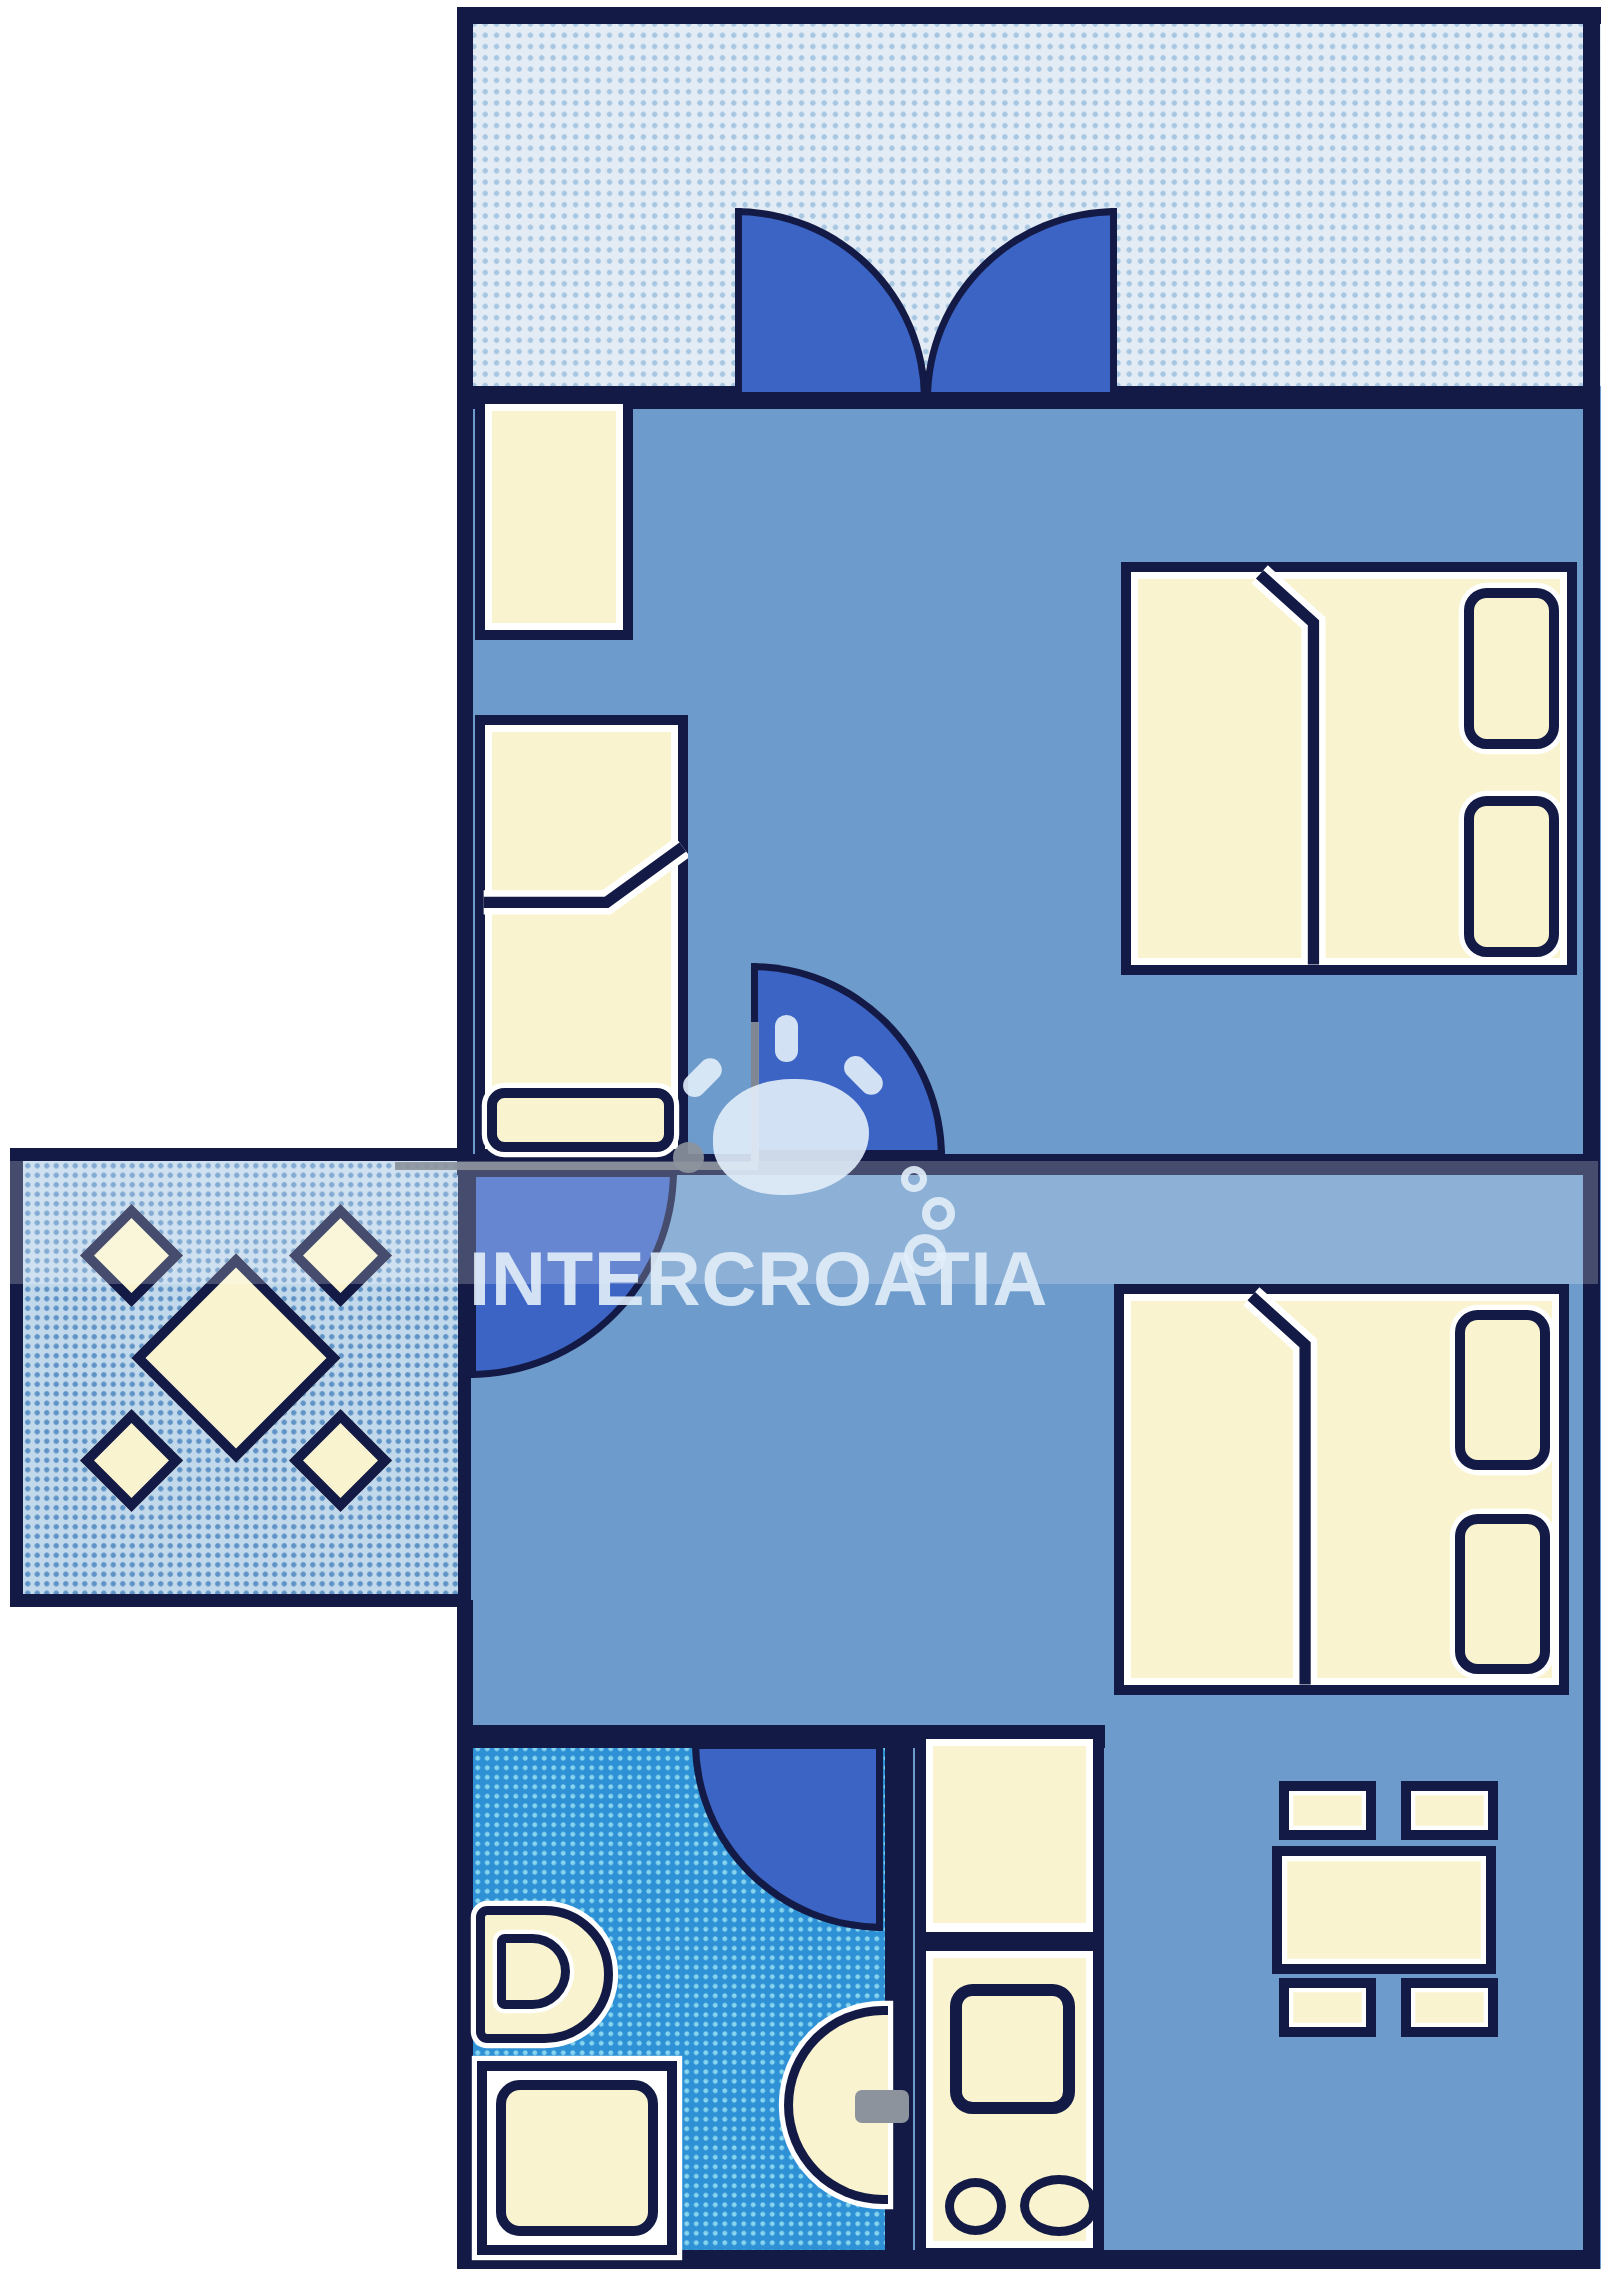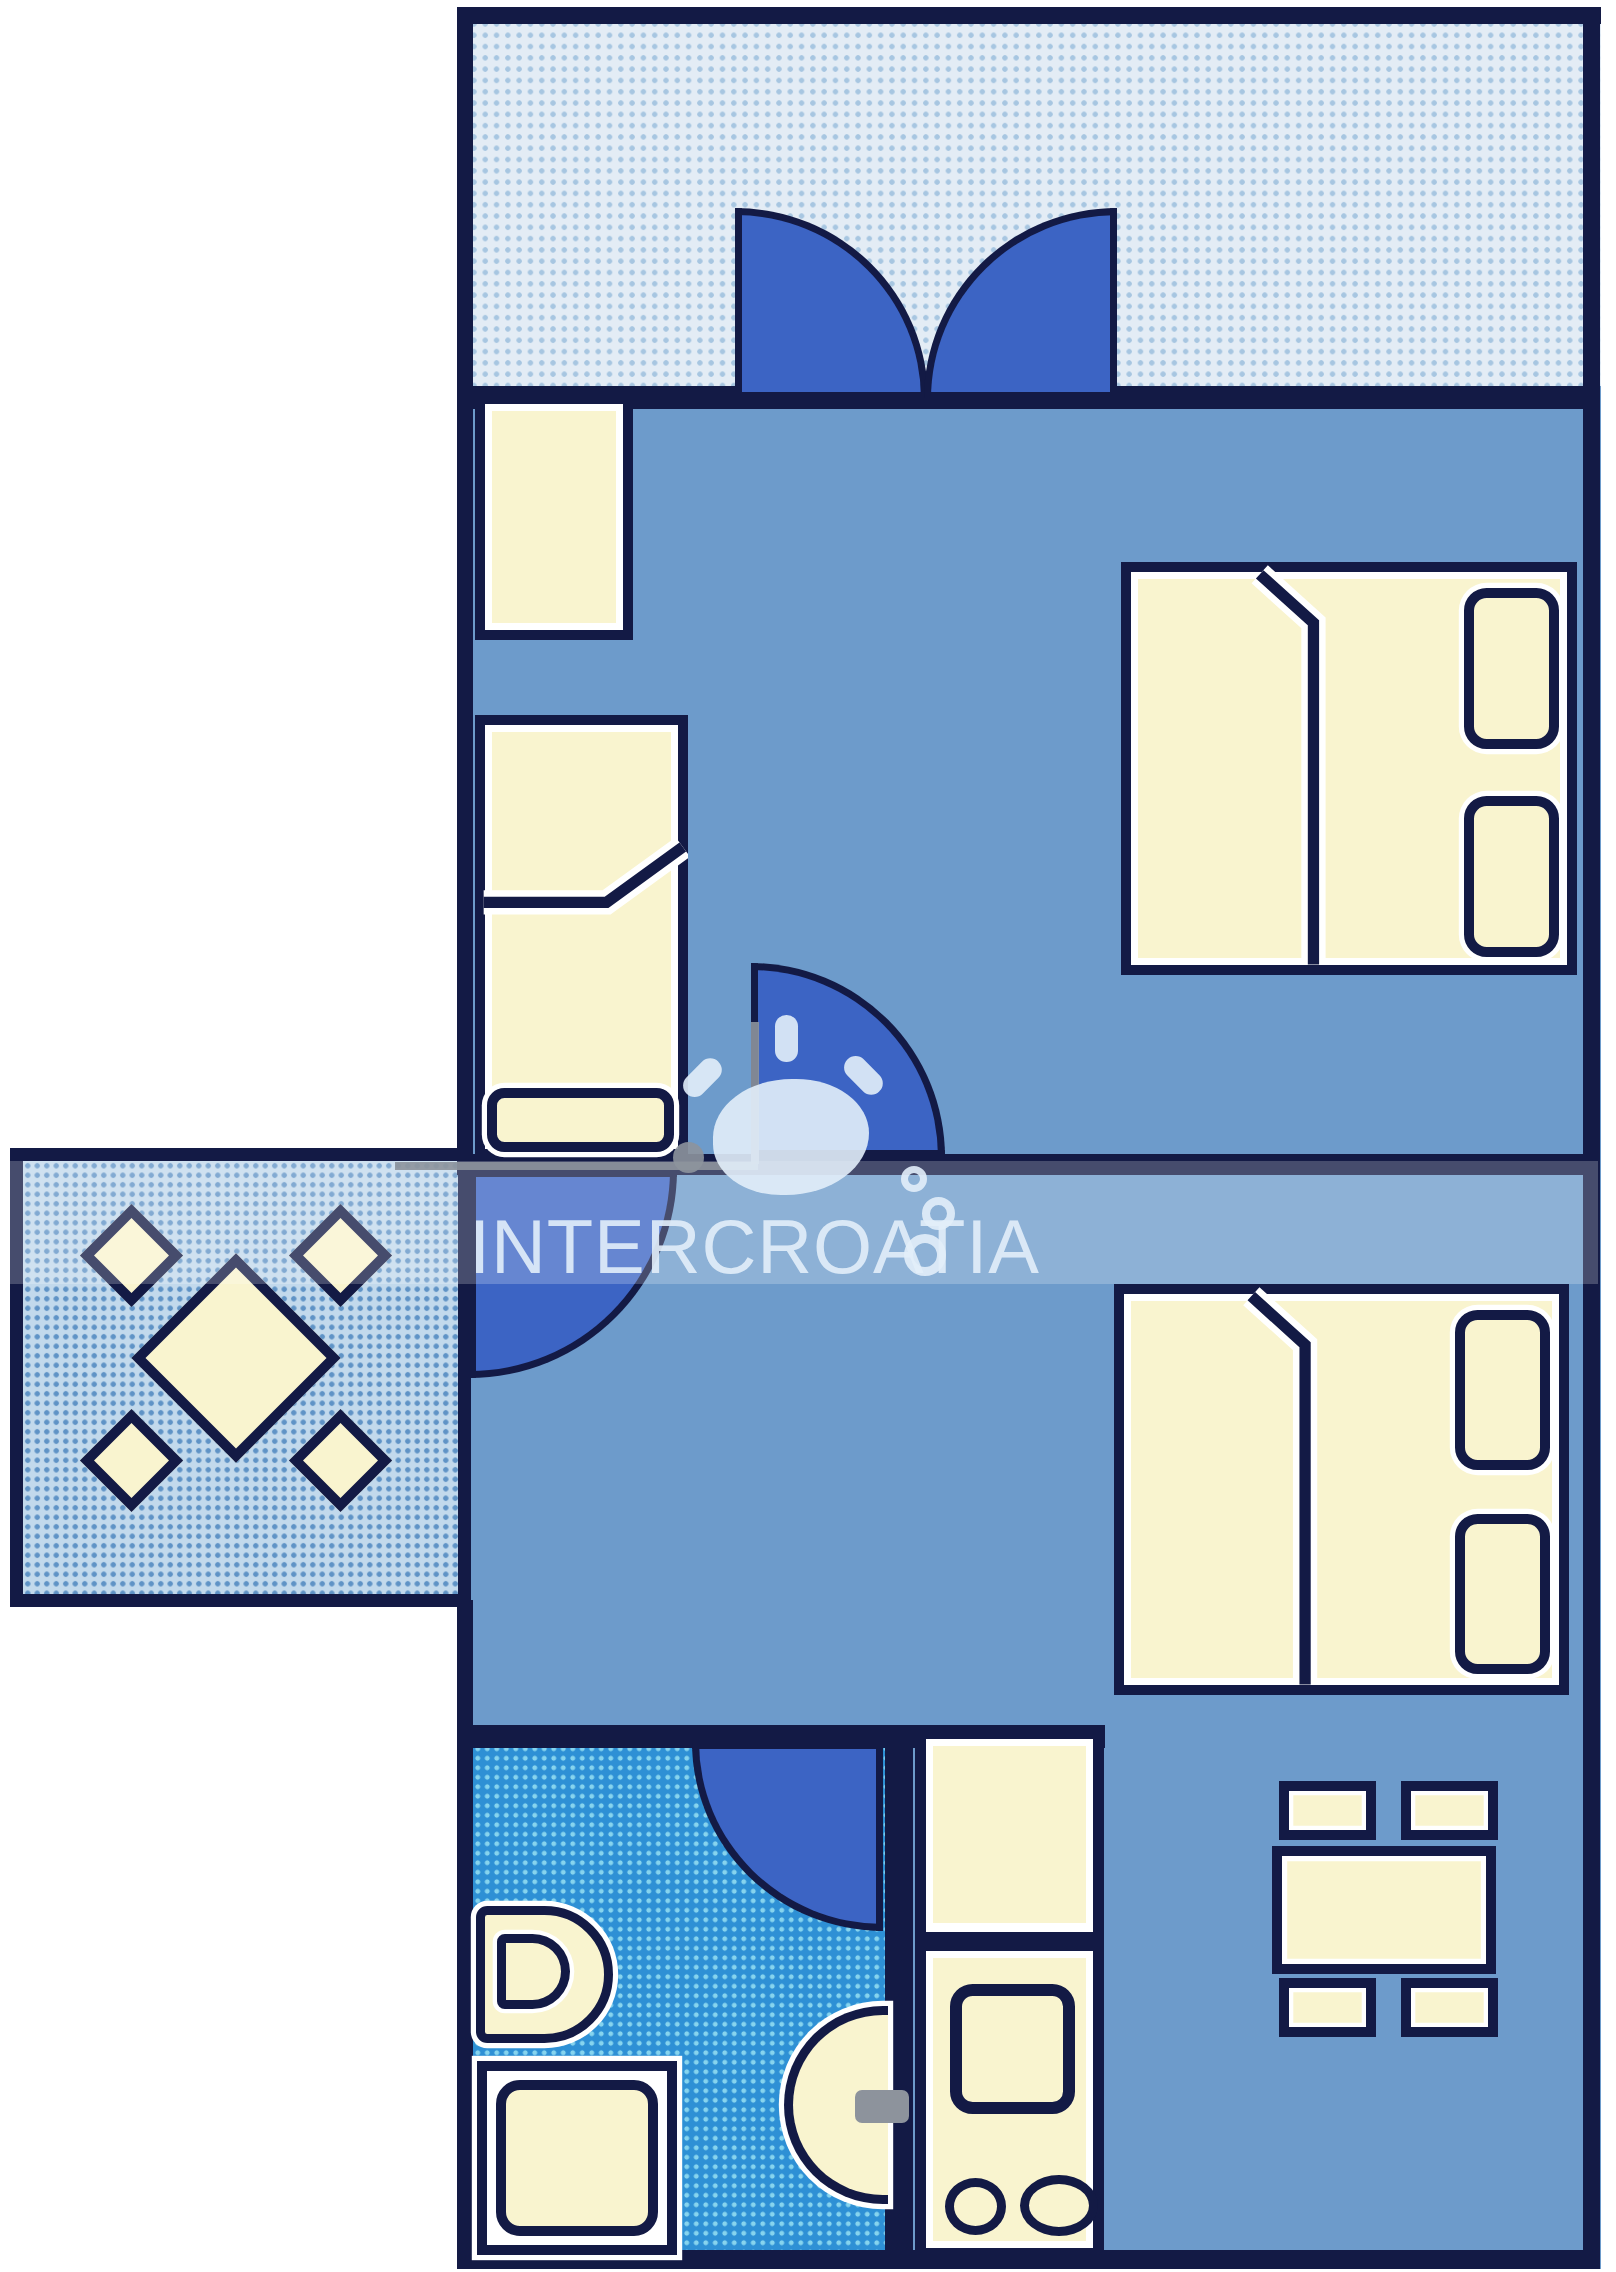--- a/index.html
+++ b/index.html
@@ -27,22 +27,22 @@
   .wall{background:var(--wall);}
   
   .fur{background:var(--cream);border:10.4px solid var(--wall);
        box-shadow:inset 0 0 0 7px #fff;}
   .pillow{background:var(--cream);border:10.4px solid var(--wall);border-radius:17.4px;
           box-shadow:0 0 0 5.2px #fff;}
   .qdisc{background:var(--door);border:7.8px solid var(--wall);}
   .diam{background:var(--cream);border:10.4px solid var(--wall);transform:rotate(45deg);}
   .wm-piece{background:var(--wm);}
   .donut{border-radius:50%;background:transparent;}
-  .watermark-text{color:var(--wm);font-weight:normal;font-size:76px;letter-spacing:0.9px;
-                  white-space:nowrap;}
+  .watermark-text{color:var(--wm);font-weight:bold;font-size:76px;letter-spacing:0.9px;
+                  white-space:nowrap;margin-top:32px;}
 </style>
 </head>
 <body>
 
 <div class="page">
 
   <div class="abs pat-terrace" style="left:457px;top:7px;width:1144px;height:395px;"></div>
   <div class="abs room-blue" style="left:457px;top:386px;width:1144px;height:1883px;"></div>
   <div class="abs pat-balcony" style="left:10.4px;top:1148px;width:461px;height:459px;border:13px solid var(--wall);"></div>
   <div class="abs pat-bath" style="left:473px;top:1744px;width:414px;height:508px;"></div>

